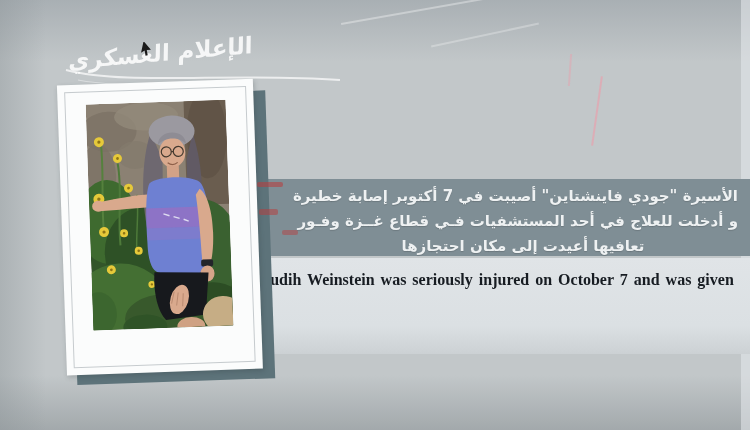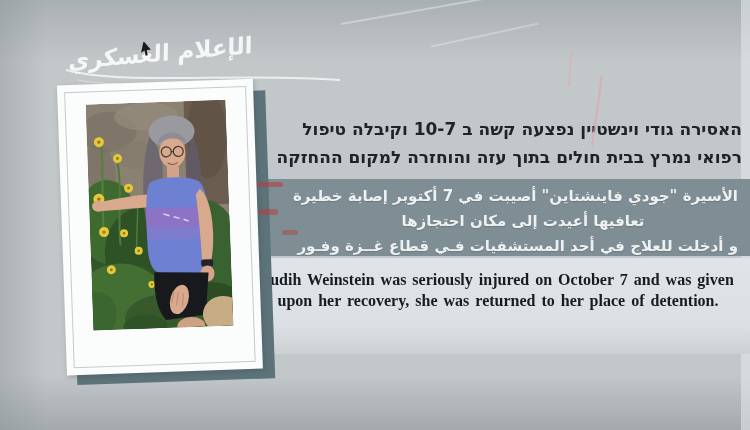--- a/index.html
+++ b/index.html
@@ -81,36 +81,31 @@
 <div id="stage">
 
   <div class="bg-top"></div>
   <div class="bg-bottom"></div>
   <div class="bg-left"></div>
   <div class="right-strip"></div>
 
   <div class="arabic-block">
     <div class="arabic-text">
       <div class="line">الأسيرة "جودي فاينشتاين" أصيبت في 7 أكتوبر إصابة خطيرة</div>
+      <div class="line">و أدخلت للعلاج في أحد المستشفيات فـي قطاع غــزة وفـور</div>
       <div class="line">تعافيها أعيدت إلى مكان احتجازها</div>
-      <div class="line">و أدخلت للعلاج في أحد المستشفيات فـي قطاع غــزة وفـور</div>
     </div>
   </div>
 
   <div class="english-block">
     <div class="english-text">
       <div class="line">Judih Weinstein was seriously injured on October 7 and was given</div>
-      <div class="line">upon her recovery, she was returned to her place of detention.</div>
     </div>
   </div>
 
-  <div class="hebrew-text">
-    <div class="line">האסירה גודי וינשטיין נפצעה קשה ב 10-7 וקיבלה טיפול</div>
-    <div class="line">רפואי נמרץ בבית חולים בתוך עזה והוחזרה למקום ההחזקה</div>
-  </div>
 
   <div class="photo-assembly">
     <div class="backing-panel"></div>
     <div class="photo-frame">
       <div class="frame-mat-line"></div>
       <div class="photo">
         <svg width="140" height="226" viewBox="0 0 140 226">
 
           <rect width="140" height="226" fill="#8b8173"></rect>
           <ellipse cx="22" cy="28" rx="28" ry="20" fill="#7c7366" opacity="0.85"></ellipse>

